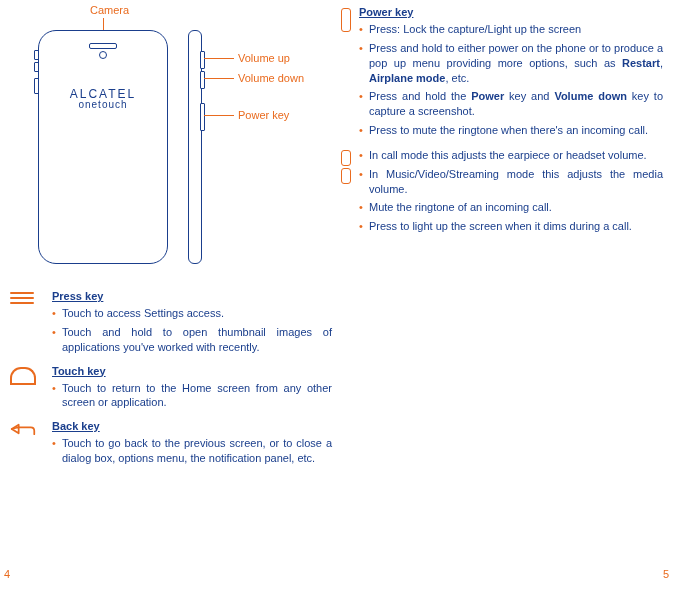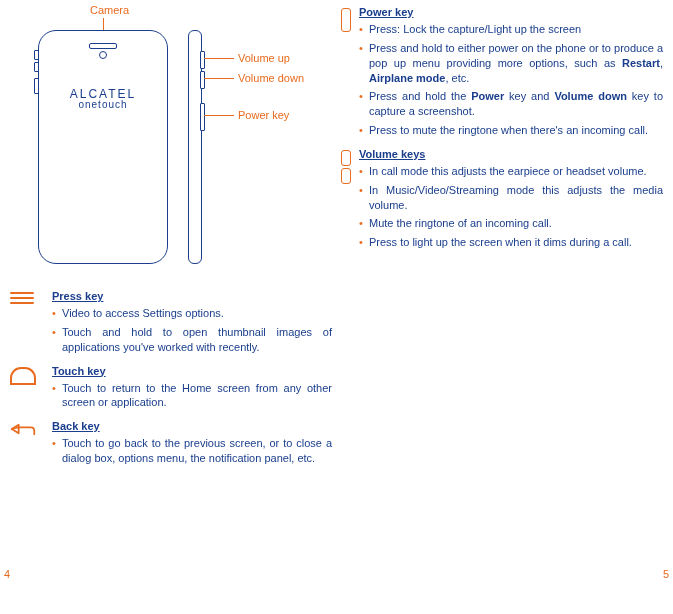--- a/index.html
+++ b/index.html
@@ -299,21 +299,21 @@
         <div class="icon-menu">
             <div></div>
             <div></div>
             <div></div>
           </div>
       </div>
       <div class="key-text-col">
         <div class="key-heading">Press key</div>
         <div class="bullet-row">
             <div class="bullet-dot">•</div>
-            <div class="bullet-text">Video to access Settings options.</div>
+            <div class="bullet-text">Touch to access Settings access.</div>
           </div>
         <div class="bullet-row">
             <div class="bullet-dot">•</div>
             <div class="bullet-text">Touch and hold to open thumbnail images of applications you've worked with recently.</div>
           </div>
       </div>
     </div>
 
     <div class="key-block">
       <div class="key-icon-col">
@@ -380,21 +380,20 @@
     </div>
 
     <div class="right-block">
       <div class="r-icon-col">
         <div class="icon-volume">
             <div></div>
             <div></div>
           </div>
       </div>
       <div class="r-text-col">
-        <div class="key-heading">Volume keys</div>
         <div class="bullet-row">
             <div class="bullet-dot">•</div>
             <div class="bullet-text">In call mode this adjusts the earpiece or headset volume.</div>
           </div>
         <div class="bullet-row">
             <div class="bullet-dot">•</div>
             <div class="bullet-text">In Music/Video/Streaming mode this adjusts the media volume.</div>
           </div>
         <div class="bullet-row">
             <div class="bullet-dot">•</div>

